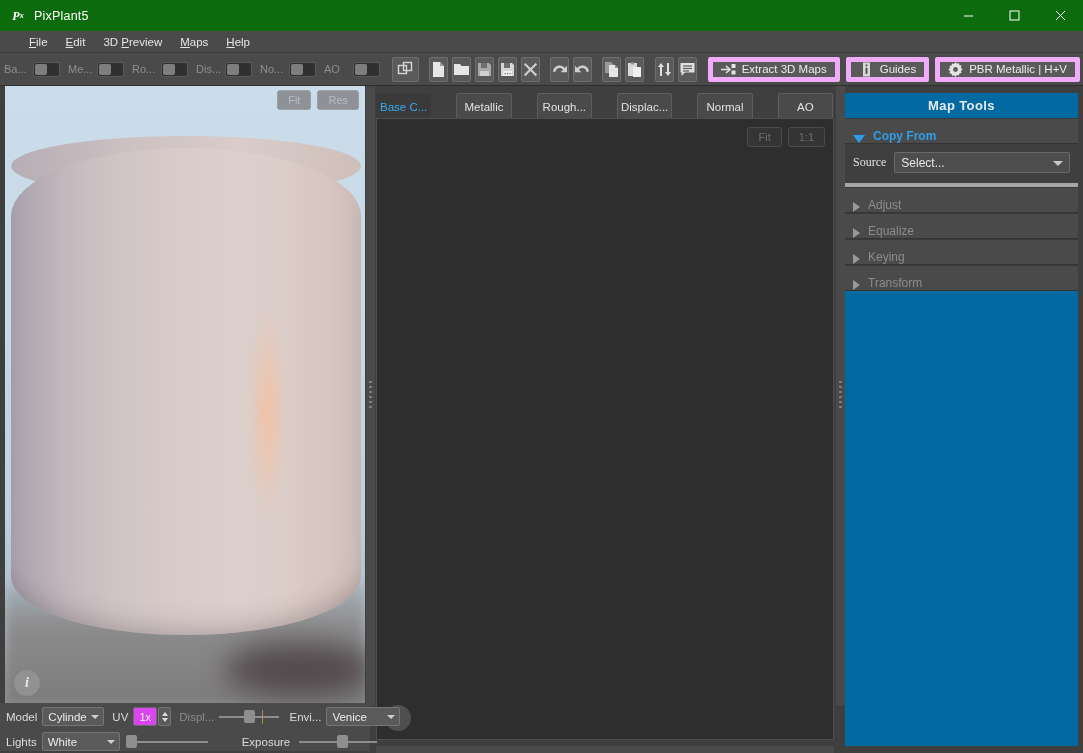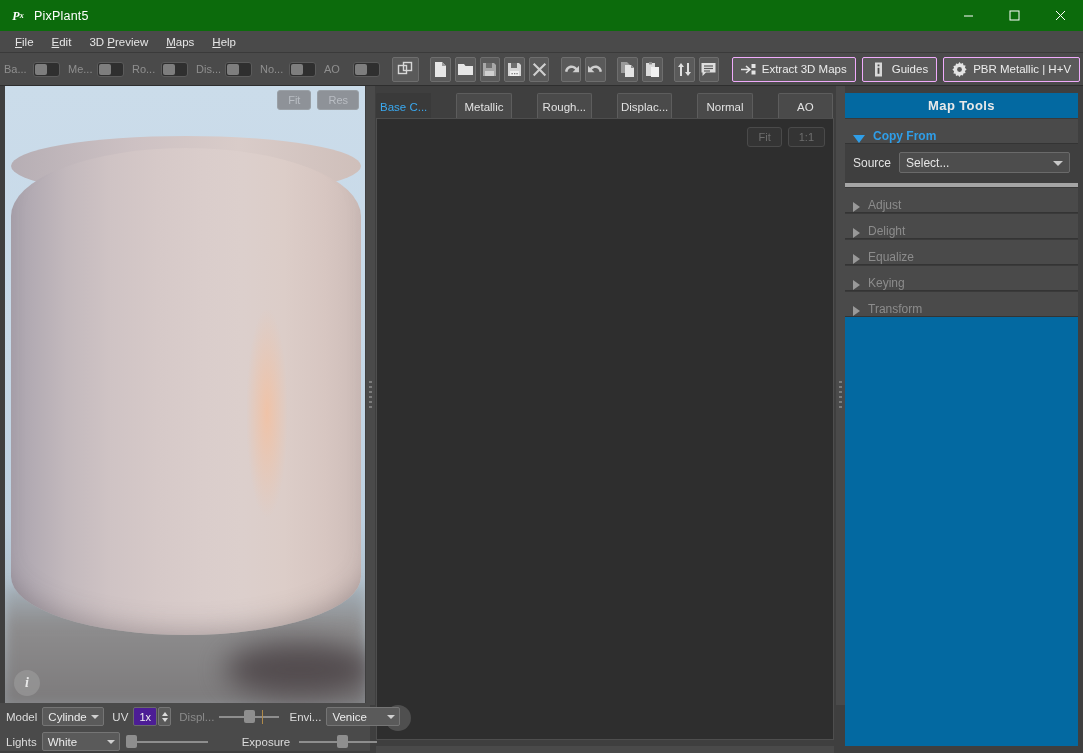--- a/index.html
+++ b/index.html
@@ -26,21 +26,21 @@
   .win-btns{ position:absolute; right:0; top:0; height:31px; display:flex; }
   .win-btn{
     width:46px;height:31px;display:flex;align-items:center;justify-content:center;
     color:#ffffff;font-size:13px;
   }
   .win-btn svg{ display:block; }
 
   
   .menubar{
     position:absolute; left:0; top:31px; width:1083px; height:22px;
-    background:#4a4a4a; display:flex; align-items:center; padding-left:6px;
+    background:#4a4a4a; display:flex; align-items:center; padding-left:20px;
     border-bottom:1px solid #3a3a3a;
   }
   .menu-item{
     color:#e6e6e6; font-size:11.5px; padding:2px 9px; line-height:16px;
   }
   .menu-item u{ text-decoration:underline; }
 
   
   .toolbar{
     position:absolute; left:0; top:53px; width:1083px; height:33px;
@@ -59,21 +59,21 @@
     position:absolute; left:1px; top:1px; width:12px;height:11px;border-radius:2px;
     background:#7e7e7e;
   }
   .tb-btn{
     width:27px;height:25px;background:#5a5a5a;border:1px solid #6e6e6e;border-radius:2px;
     display:flex;align-items:center;justify-content:center;margin:0 2px;
   }
   .tb-sep{ width:10px; }
   .tb-icon{ width:17px;height:17px;display:block; fill:#d7d7d7; }
   .tb-text-btn{
-    height:25px;background:#5a5a5a;border:1px solid #f0abfc;border-radius:2px;
+    height:25px;background:#5a5a5a;border:5px solid #f0abfc;border-radius:2px;
     display:flex;align-items:center;padding:0 8px;margin:0 3px;color:#ececec;font-size:11.5px;
     white-space:nowrap;
   }
   .tb-text-btn .ti{ width:15px;height:15px;margin-right:6px;flex:0 0 auto; fill:#e4e4e4;}
 
   
   .pane-3d{
     position:absolute; left:5px; top:86px; width:360px; height:619px;
     background:#b9cfe0; overflow:hidden;
   }
@@ -157,21 +157,21 @@
   .section-head{
     height:26px;display:flex;align-items:flex-end;padding-left:8px;
     background:#4a4a4a; border-top:1px solid #3a3a3a; border-bottom:1px solid #343434;
     color:#8c8c8c; font-size:12px;
   }
   .section-head.open{ color:#2f9ee8; font-weight:bold; }
   .tri{ width:0;height:0;margin-right:8px; }
   .tri.closed{ border-left:7px solid #999999; border-top:5px solid transparent; border-bottom:5px solid transparent; }
   .tri.open{ border-top:8px solid #2f9ee8; border-left:6px solid transparent; border-right:6px solid transparent; }
   .section-body{ background:#3f3f3f; padding:8px 8px 10px 8px; display:flex;align-items:center; }
-  .sb-label{ color:#e2e2e2; font-size:12px; margin-right:8px; }
+  .sb-label{ color:#e2e2e2; font-size:12px; margin-right:8px;font-family:Liberation Serif, serif; }
   .combo{
     flex:1; height:21px; background:#4d4d4d; border:1px solid #6a6a6a; border-radius:2px;
     display:flex;align-items:center;padding:0 6px; color:#e6e6e6; font-size:12px; position:relative;
   }
   .combo .caret{ position:absolute; right:6px; top:8px;
     width:0;height:0;border-left:5px solid transparent;border-right:5px solid transparent;border-top:5px solid #c8c8c8; }
   .tools-divider{ height:4px; background:#a5a5a5; }
 
   
   .bottom-3d{ position:absolute; left:0; top:703px; width:370px; height:48px; background:#4a4a4a; }
@@ -181,21 +181,21 @@
   .lbl{ color:#dcdcdc; font-size:11.5px; margin-right:5px; }
   .lbl.dim{ color:#8b8b8b; }
   .sel{
     height:19px; background:#5a5a5a; border:1px solid #757575; border-radius:2px;
     color:#ececec; font-size:11.5px; display:flex; align-items:center; padding:0 16px 0 5px;
     position:relative; white-space:nowrap; overflow:hidden;
   }
   .sel .caret{ position:absolute; right:4px; top:7px;
     width:0;height:0;border-left:4px solid transparent;border-right:4px solid transparent;border-top:4px solid #d0d0d0; }
   .spin{
-    height:19px;background:#4c1d95;border:1px solid #6a6a6a;border-radius:2px;
+    height:19px;background:#d946ef;border:1px solid #6a6a6a;border-radius:2px;
     color:#f0f0f0;font-size:11px; display:flex;align-items:center;justify-content:center;
     padding:0 5px; min-width:24px;
   }
   .spin-arrows{
     width:13px;height:19px;background:#5a5a5a;border:1px solid #757575;border-radius:2px;
     margin-left:1px; display:flex;flex-direction:column;align-items:center;justify-content:center;gap:2px;
   }
   .sa-up{ width:0;height:0;border-left:3px solid transparent;border-right:3px solid transparent;border-bottom:4px solid #dcdcdc; }
   .sa-dn{ width:0;height:0;border-left:3px solid transparent;border-right:3px solid transparent;border-top:4px solid #dcdcdc; }
   .slider{ position:relative; height:16px; display:flex; align-items:center; }
@@ -453,24 +453,20 @@
       </span>
     </div>
     <div class="tools-divider"></div>
 
     <div class="section-head">
       <span class="tri closed"></span>
       <span>Adjust</span>
     </div>
     <div class="section-head">
       <span class="tri closed"></span>
-      <span>Delight</span>
-    </div>
-    <div class="section-head">
-      <span class="tri closed"></span>
       <span>Equalize</span>
     </div>
     <div class="section-head">
       <span class="tri closed"></span>
       <span>Keying</span>
     </div>
     <div class="section-head">
       <span class="tri closed"></span>
       <span>Transform</span>
     </div>

